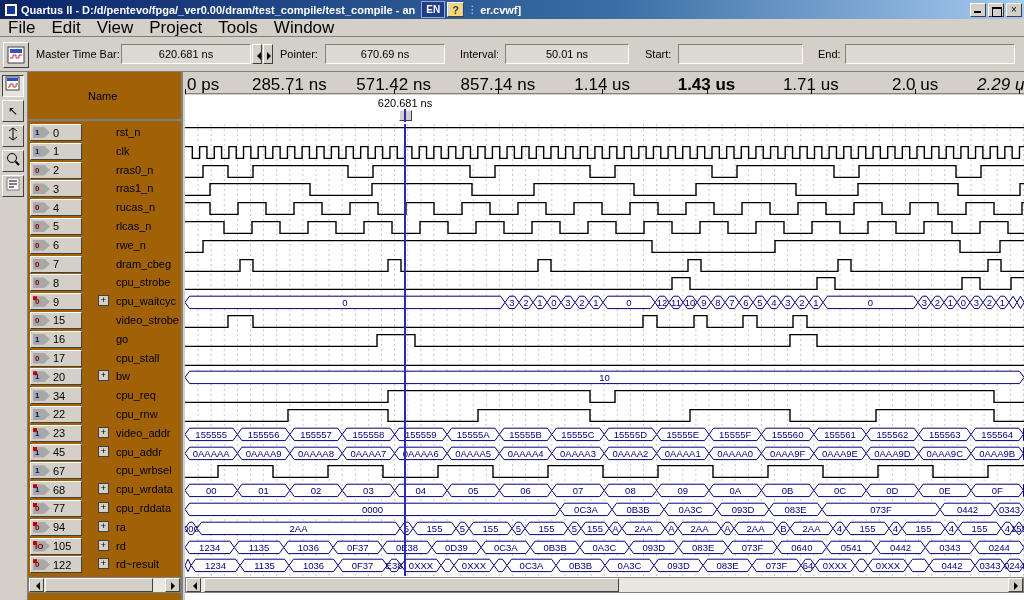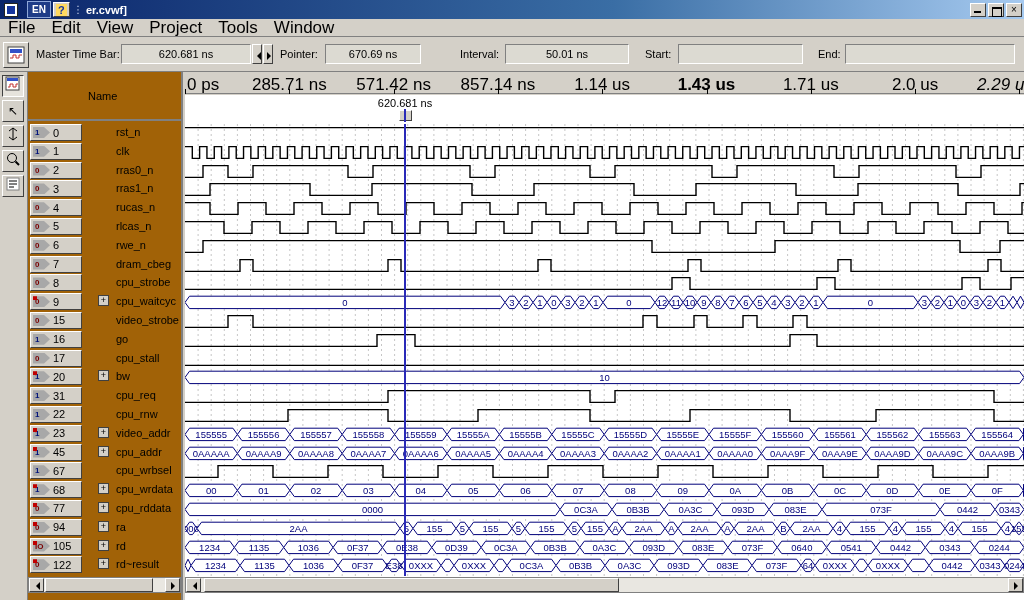--- a/index.html
+++ b/index.html
@@ -96,20 +96,21 @@
   .sa-r::after { border-left-color:#000; left:5px; }
   .sthumb { position:absolute; top:0; height:14px; background:#d4d0c8; border:1px solid; border-color:#fff #404040 #404040 #fff; }
 </style>
 </head>
 <body>
 
 <div id="win">
 
   <div class="titlebar">
     <span class="appicon"></span>
+    <span class="ttext">Quartus II - D:/d/pentevo/fpga/_ver0.00/dram/test_compile/test_compile - an</span>
     <span class="lang">EN</span>
     <span class="helpbtn"><b>?</b></span>
     <span class="tdots">⋮</span>
     <span class="ttext">er.cvwf]</span>
     <span class="tspace"></span>
     <span class="winbtn wb-min"></span>
     <span class="winbtn wb-max"></span>
     <span class="winbtn">×</span>
   </div>
 
@@ -128,21 +129,21 @@
           <rect x="1" y="1" width="16" height="16" fill="#fff" stroke="#404040"></rect>
           <rect x="3" y="3" width="12" height="4" fill="#3050c8"></rect>
           <path d="M3 12 h3 v-3 h3 v3 h3 v-3 h3" stroke="#c03030" fill="none"></path>
         </svg>
     </div>
     <span class="tlabel" style="left:36px">Master Time Bar:</span>
     <div class="tfield" style="left:121px; width:130px">620.681 ns</div>
     <span class="spin spin-l" style="left:252px"></span>
     <span class="spin spin-r" style="left:263px"></span>
     <span class="tlabel" style="left:280px">Pointer:</span>
-    <div class="tfield" style="left:325px; width:96px">670.69 ns</div>
+    <div class="tfield" style="left:325px; width:120px">670.69 ns</div>
     <span class="tlabel" style="left:460px">Interval:</span>
     <div class="tfield" style="left:505px; width:124px">50.01 ns</div>
     <span class="tlabel" style="left:645px">Start:</span>
     <div class="tfield" style="left:678px; width:125px"></div>
     <span class="tlabel" style="left:818px">End:</span>
     <div class="tfield" style="left:845px; width:170px"></div>
   </div>
 
   <div class="main">
 
@@ -275,21 +276,21 @@
             <button class="idbtn">
               <span class="sicon bus">1</span>
               <span class="sid">20</span>
             </button>
             <span class="exp">+</span>
             <span class="snm">bw</span>
           </div>
           <div class="srow" style="height: 18.8px;">
             <button class="idbtn">
               <span class="sicon">1</span>
-              <span class="sid">31</span>
+              <span class="sid">34</span>
             </button>
             <span class="snm">cpu_req</span>
           </div>
           <div class="srow" style="height: 18.8px;">
             <button class="idbtn">
               <span class="sicon">1</span>
               <span class="sid">22</span>
             </button>
             <span class="snm">cpu_rnw</span>
           </div>

